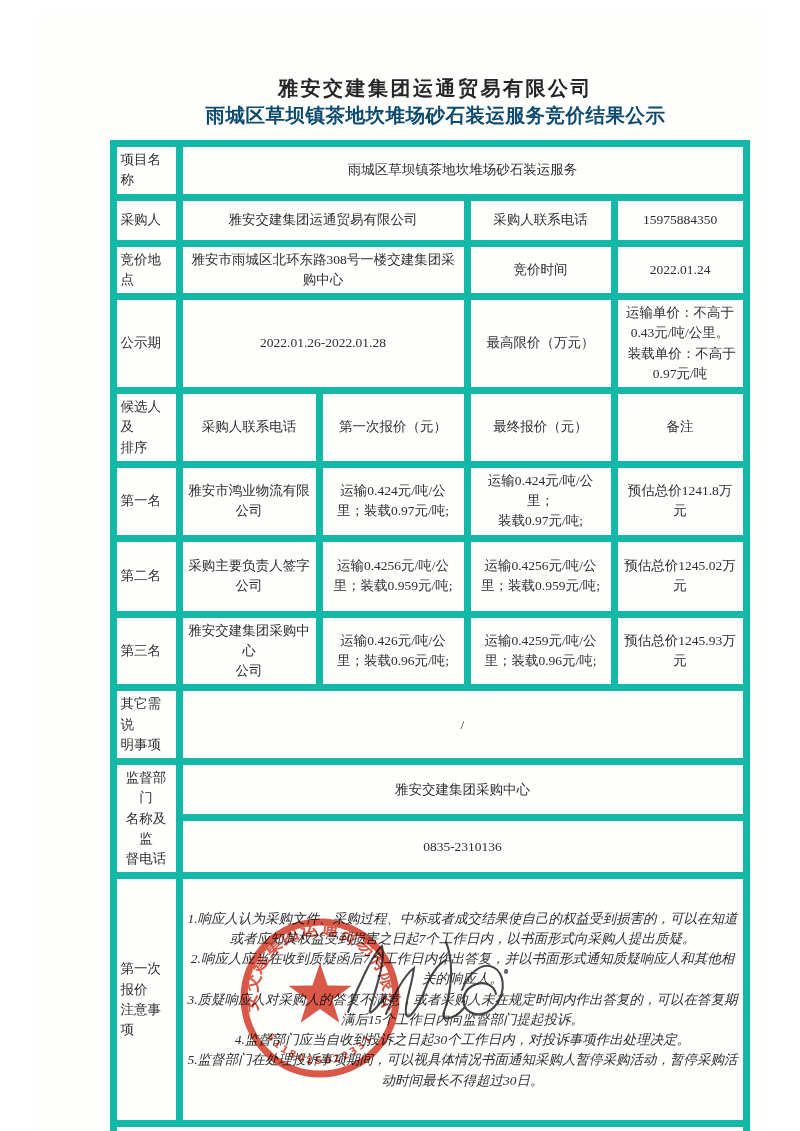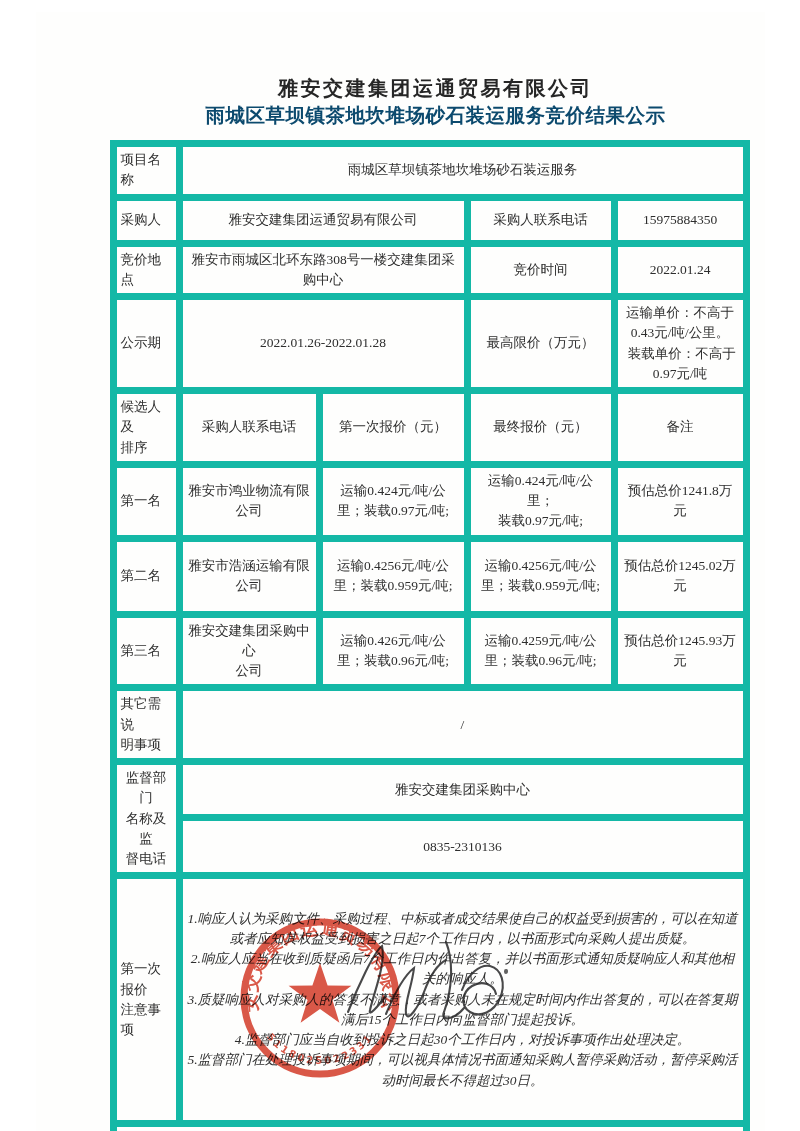--- a/index.html
+++ b/index.html
@@ -111,21 +111,21 @@
         <td class="lft pre small-lh">雅安市鸿业物流有限
 公司</td>
         <td class="ctr pre small-lh">运输0.424元/吨/公
 里；装载0.97元/吨;</td>
         <td class="ctr pre small-lh">运输0.424元/吨/公里；
 装载0.97元/吨;</td>
         <td class="ctr pre small-lh">预估总价1241.8万元</td>
       </tr>
       <tr class="r7">
         <td class="lbl">第二名</td>
-        <td class="lft pre small-lh">雅安市浩涵运输有限
+        <td class="lft pre small-lh">采购主要负责人签字
 公司</td>
         <td class="ctr pre small-lh">运输0.4256元/吨/公
 里；装载0.959元/吨;</td>
         <td class="ctr pre small-lh">运输0.4256元/吨/公
 里；装载0.959元/吨;</td>
         <td class="ctr pre small-lh">预估总价1245.02万
 元</td>
       </tr>
       <tr class="r8">
         <td class="lbl">第三名</td>

